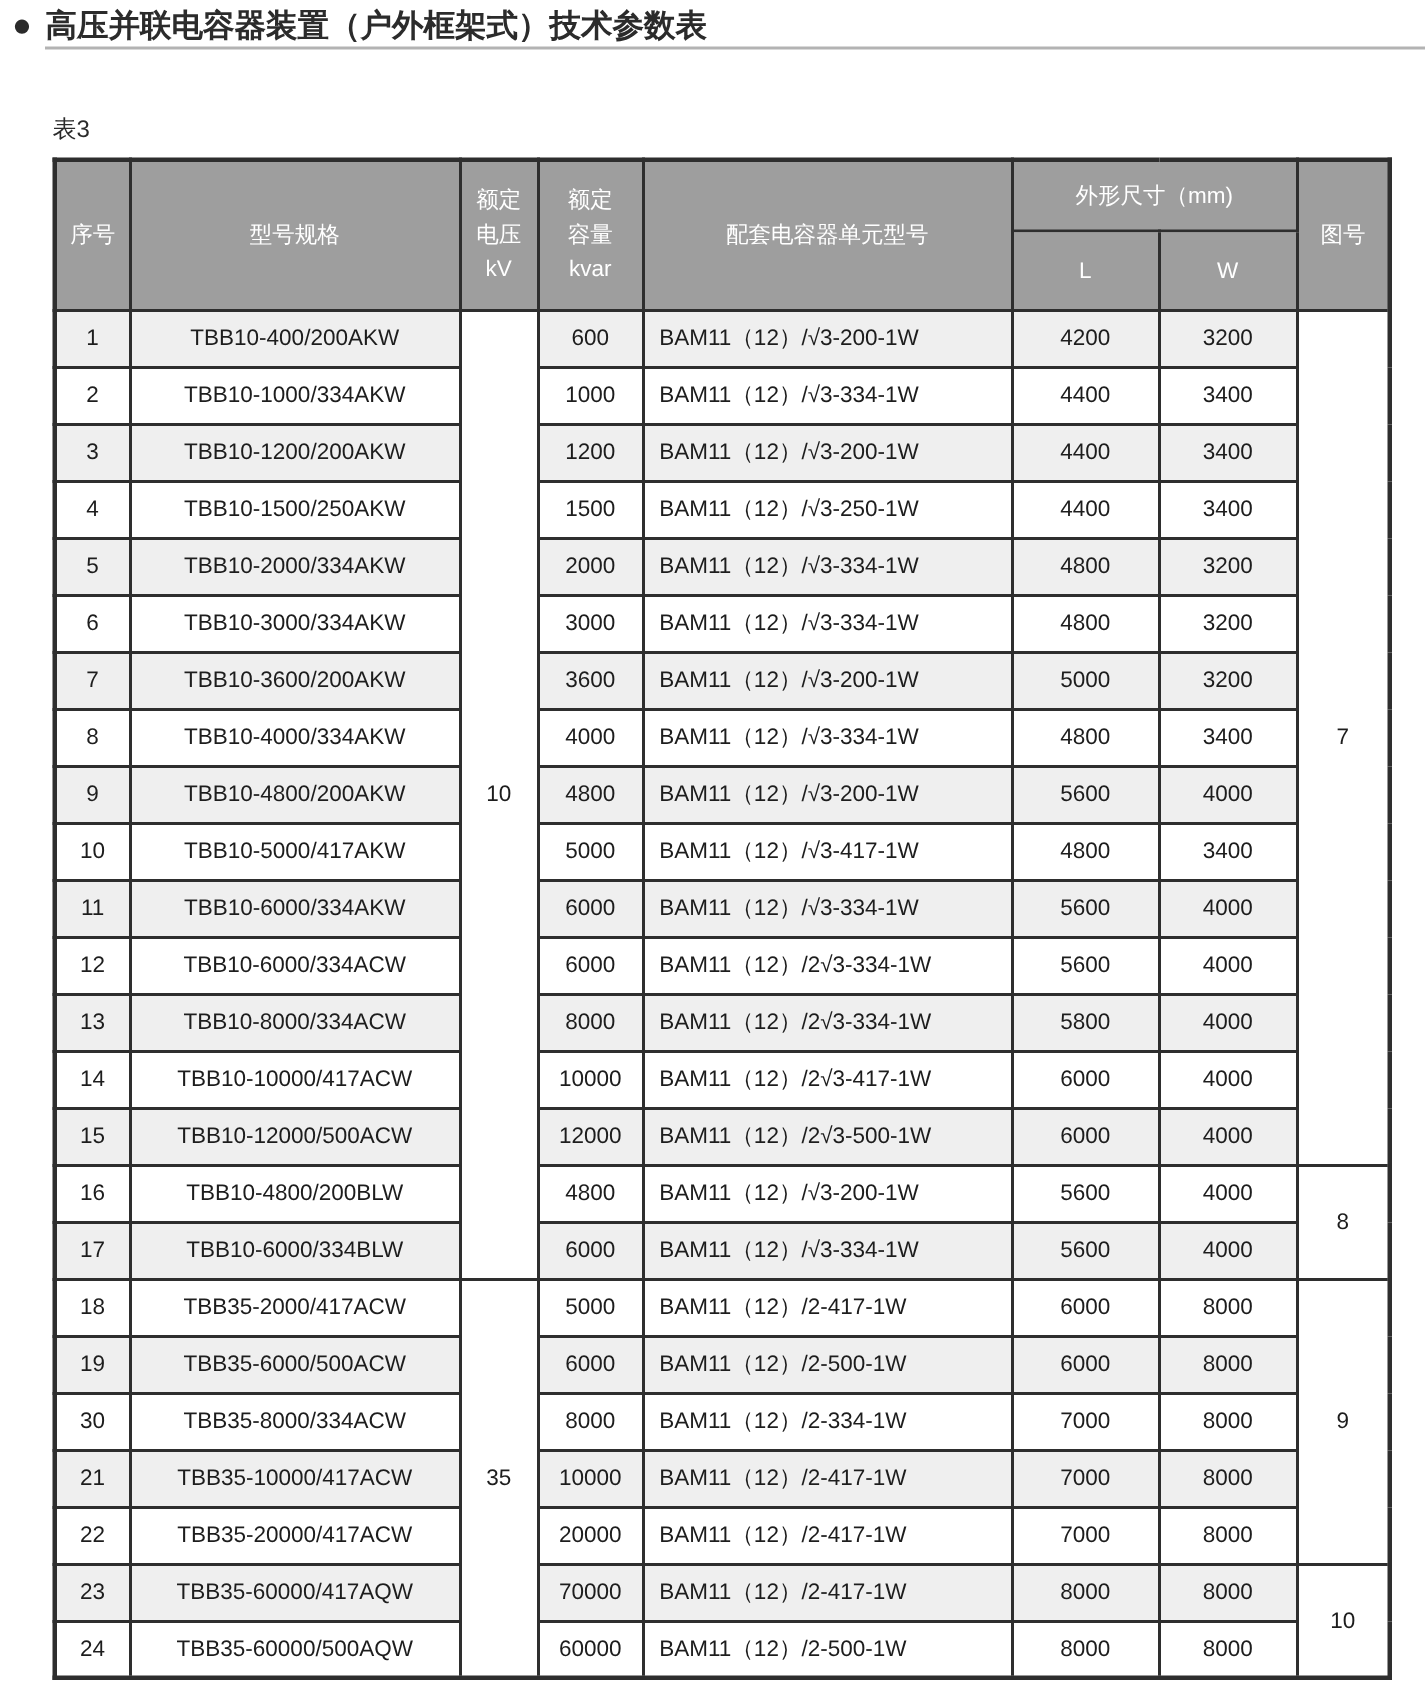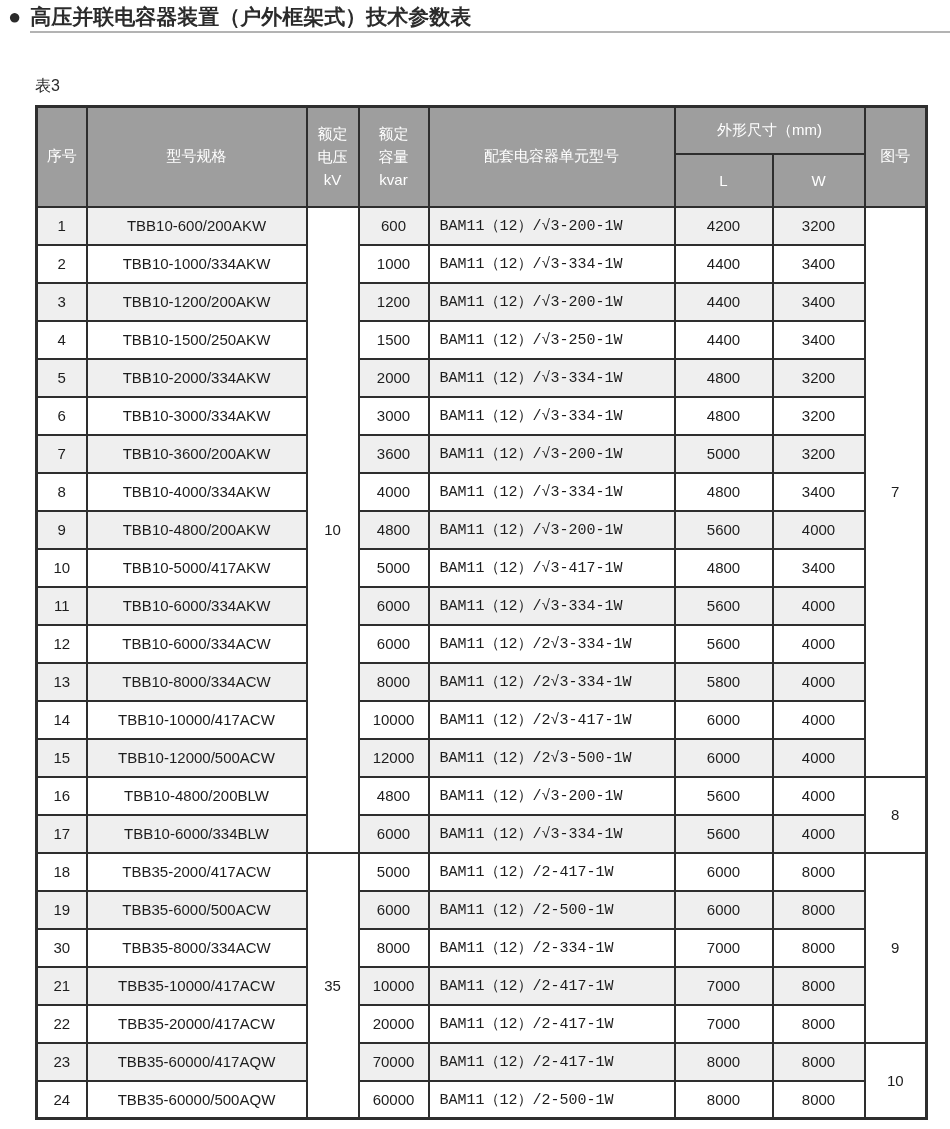--- a/index.html
+++ b/index.html
@@ -66,21 +66,20 @@
   }
   tr.hdr-top { height: 47px; }
   tr.hdr-bot { height: 53px; }
   tbody tr { height: 38px; }
   tbody td { background: #ffffff; color: var(--text, #1d1d1d); }
   tbody tr.stripe td { background: var(--stripe-bg, #efefef); }
   tbody td.merged { background: #ffffff !important; }
   tbody td.cell-unit {
     text-align: left;
     padding-left: 10px;
-    font-family: Liberation Mono, monospace;
   }
   .hdr-lines div { line-height: 1.55; }
 </style>
 </head>
 <body>
 
 <div class="page">
 
   <div class="title-bar">
     <span class="bullet">●</span>
@@ -120,21 +119,21 @@
         <th rowspan="2">图号</th>
       </tr>
       <tr class="hdr-bot">
         <th>L</th>
         <th>W</th>
       </tr>
     </thead>
     <tbody>
         <tr class="stripe">
           <td class="cell-no">1</td>
-          <td class="cell-model">TBB10-600/200AKW</td>
+          <td class="cell-model">TBB10-400/200AKW</td>
           <td class="merged cell-voltage" rowspan="17">10</td>
           <td class="cell-capacity">600</td>
           <td class="cell-unit">BAM11（12）/√3-200-1W</td>
           <td class="cell-l">4200</td>
           <td class="cell-w">3200</td>
           <td class="merged cell-figure" rowspan="15">7</td>
         </tr>
         <tr>
           <td class="cell-no">2</td>
           <td class="cell-model">TBB10-1000/334AKW</td>

